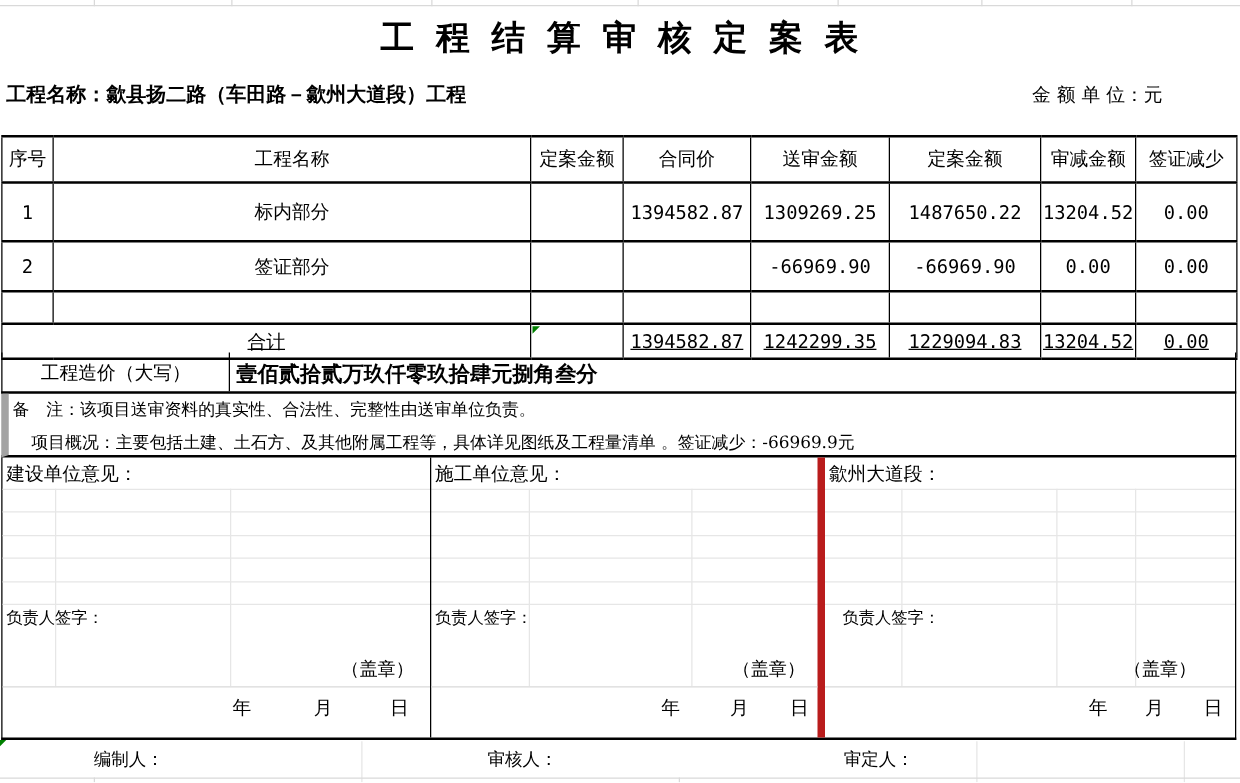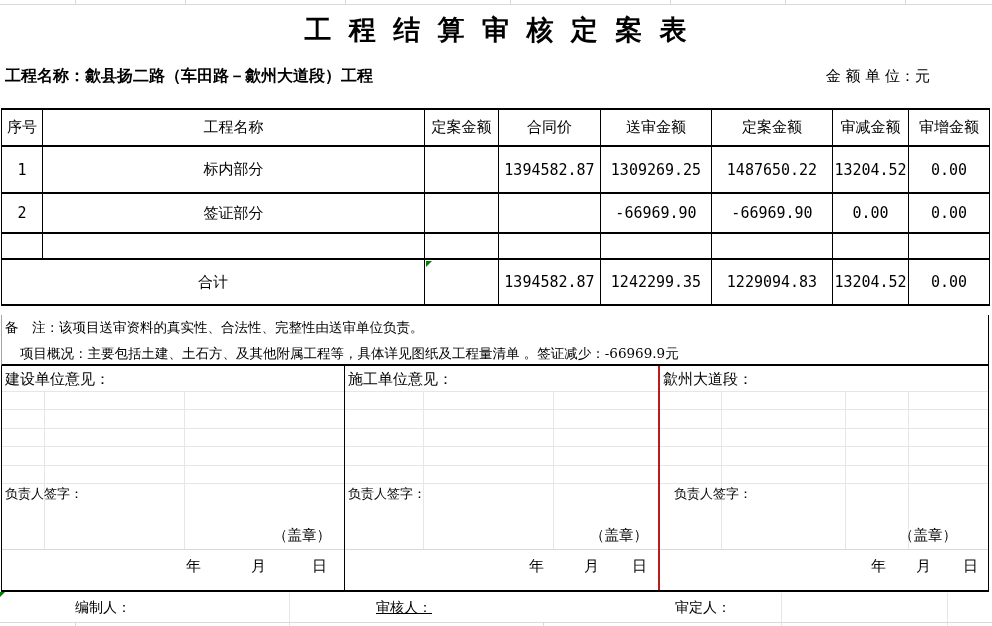--- a/index.html
+++ b/index.html
@@ -22,66 +22,66 @@
   
   table.main { position:absolute; left:1px; top:108px; width:988px;
                border-collapse:collapse; table-layout:fixed; }
   .main th, .main td { border:1px solid #000; border-top-width:2px; border-bottom-width:2px;
                text-align:center; vertical-align:middle; font-weight:normal;
                font-size:15px; padding:0; overflow:hidden; position:relative; }
   .r-head td, .r-head th { height:37px; }
   .r-1 td { height:47px; }
   .r-2 td { height:40px; }
   .r-3 td { height:26px; }
-  .r-total td { height:46px; }
+  .r-total td { height:28px;text-decoration:underline; }
   .num { font-family:"DejaVu Sans Mono","Liberation Mono",monospace; font-size:15px; }
   .tri { position:absolute; left:1px; top:1px; width:0; height:0;
          border-top:6px solid #008000; border-right:6px solid transparent; }
 
   
   .words-row { position:absolute; left:1px; top:282px; width:988px; height:33px;
                border-left:1px solid #000; border-right:1px solid #000; border-bottom:2px solid #000;
                display:flex; }
   .words-label { width:182px; border-right:1px solid #000; text-align:center;
                  font-size:15px; padding-top:7px; }
   .words-value { flex:1; font-size:17px; font-weight:bold; padding:6px 0 0 5px; white-space:nowrap; }
 
   
   .notes { position:absolute; left:1px; top:315px; width:988px; height:51px;
-           border-left:1px solid #a3a3a3; border-right:1px solid #000; border-bottom:2px solid #000;
+           border-left:6px solid #a3a3a3; border-right:1px solid #000; border-bottom:2px solid #000;
            font-size:13.5px; }
   .notes .nline1 { position:absolute; left:3px; top:4px;  white-space:nowrap; }
   .notes .nline2 { position:absolute; left:3px; top:30px; white-space:nowrap;margin-left:15px; }
 
   
   .opinions { position:absolute; left:1px; top:366px; width:988px; height:226px;
               border-left:1px solid #000; border-right:1px solid #000; border-bottom:2px solid #000;
               display:flex; }
   .glh { position:absolute; left:0; width:100%; height:1px; background:#e6e6e6; }
   .op-col { position:relative; height:100%; }
   .op-col.c1 { width:343px; border-right:1px solid #000; }
-  .op-col.c2 { width:315px; border-right:2px solid #b91c1c; }
+  .op-col.c2 { width:315px; border-right:6px solid #b91c1c; }
   .op-col.c3 { flex:1; }
   .glv { position:absolute; top:25px; height:158px; width:1px; background:#e6e6e6; }
   .op-title { position:absolute; left:3px; top:4px; font-size:15px; white-space:nowrap; }
   .sign  { position:absolute; left:3px; top:119px; font-size:13px; white-space:nowrap; }
   .c3 .sign { left:14px; }
   .seal  { position:absolute; top:160px; font-size:14.5px; white-space:nowrap; }
   .c1 .seal { right:13px; } .c2 .seal { right:10px; } .c3 .seal { right:31px; }
   .sig-sep { position:absolute; left:0; right:0; top:183px; height:1px; background:#d9d9d9; }
   .ymd { position:absolute; top:191px; font-size:15px; }
   .c1 .y { left:184px; } .c1 .m { left:249px; } .c1 .d { left:310px; }
   .c2 .y { left:184px; } .c2 .m { left:239px; } .c2 .d { left:287px; }
   .c3 .y { left:211px; } .c3 .m { left:256px; } .c3 .d { left:303px; }
 
   
   .tri-bl { position:absolute; left:0; top:592px; width:0; height:0;
             border-top:5px solid #008000; border-right:5px solid transparent; }
   .f-label { position:absolute; top:599px; font-size:14px; white-space:nowrap; }
-  .f-preparer { left:75px; } .f-reviewer { left:376px;text-decoration:underline; } .f-approver { left:675px; }
+  .f-preparer { left:75px; } .f-reviewer { left:390px; } .f-approver { left:675px; }
   .bottom-line { position:absolute; left:0; top:622px; width:992px; height:1px; background:#d9d9d9; }
   .fgv { position:absolute; top:593px; height:33px; width:1px; background:#e6e6e6; }
   .fgt { position:absolute; top:622px; height:4px; width:1px; background:#d9d9d9; }
 </style>
 </head>
 <body>
 
 <div class="screen">
 
   <div class="top-strip">
@@ -112,21 +112,21 @@
     </colgroup>
     <tbody>
         <tr class="r-head">
       <th>序号</th>
       <th>工程名称</th>
       <th>定案金额</th>
       <th>合同价</th>
       <th>送审金额</th>
       <th>定案金额</th>
       <th>审减金额</th>
-      <th>审增金额</th>
+      <th>签证减少</th>
     </tr>
     <tr class="r-1">
       <td class="num">1</td>
       <td>标内部分</td>
       <td></td>
       <td class="num">1394582.87</td>
       <td class="num">1309269.25</td>
       <td class="num">1487650.22</td>
       <td class="num">13204.52</td>
       <td class="num">0.00</td>
@@ -159,20 +159,24 @@
       </td>
       <td class="num">1394582.87</td>
       <td class="num">1242299.35</td>
       <td class="num">1229094.83</td>
       <td class="num">13204.52</td>
       <td class="num">0.00</td>
     </tr>
   </tbody>
     </table>
 
+  <div class="words-row">
+    <div class="words-label">工程造价（大写）</div>
+    <div class="words-value">壹佰贰拾贰万玖仟零玖拾肆元捌角叁分</div>
+  </div>
 
   <div class="notes">
     <div class="nline1">备　注：该项目送审资料的真实性、合法性、完整性由送审单位负责。</div>
     <div class="nline2">项目概况：主要包括土建、土石方、及其他附属工程等，具体详见图纸及工程量清单 。签证减少：-66969.9元</div>
   </div>
 
   <div class="opinions">
     <i class="glh" style="top:25px"></i>
     <i class="glh" style="top:43px"></i>
     <i class="glh" style="top:62px"></i>

